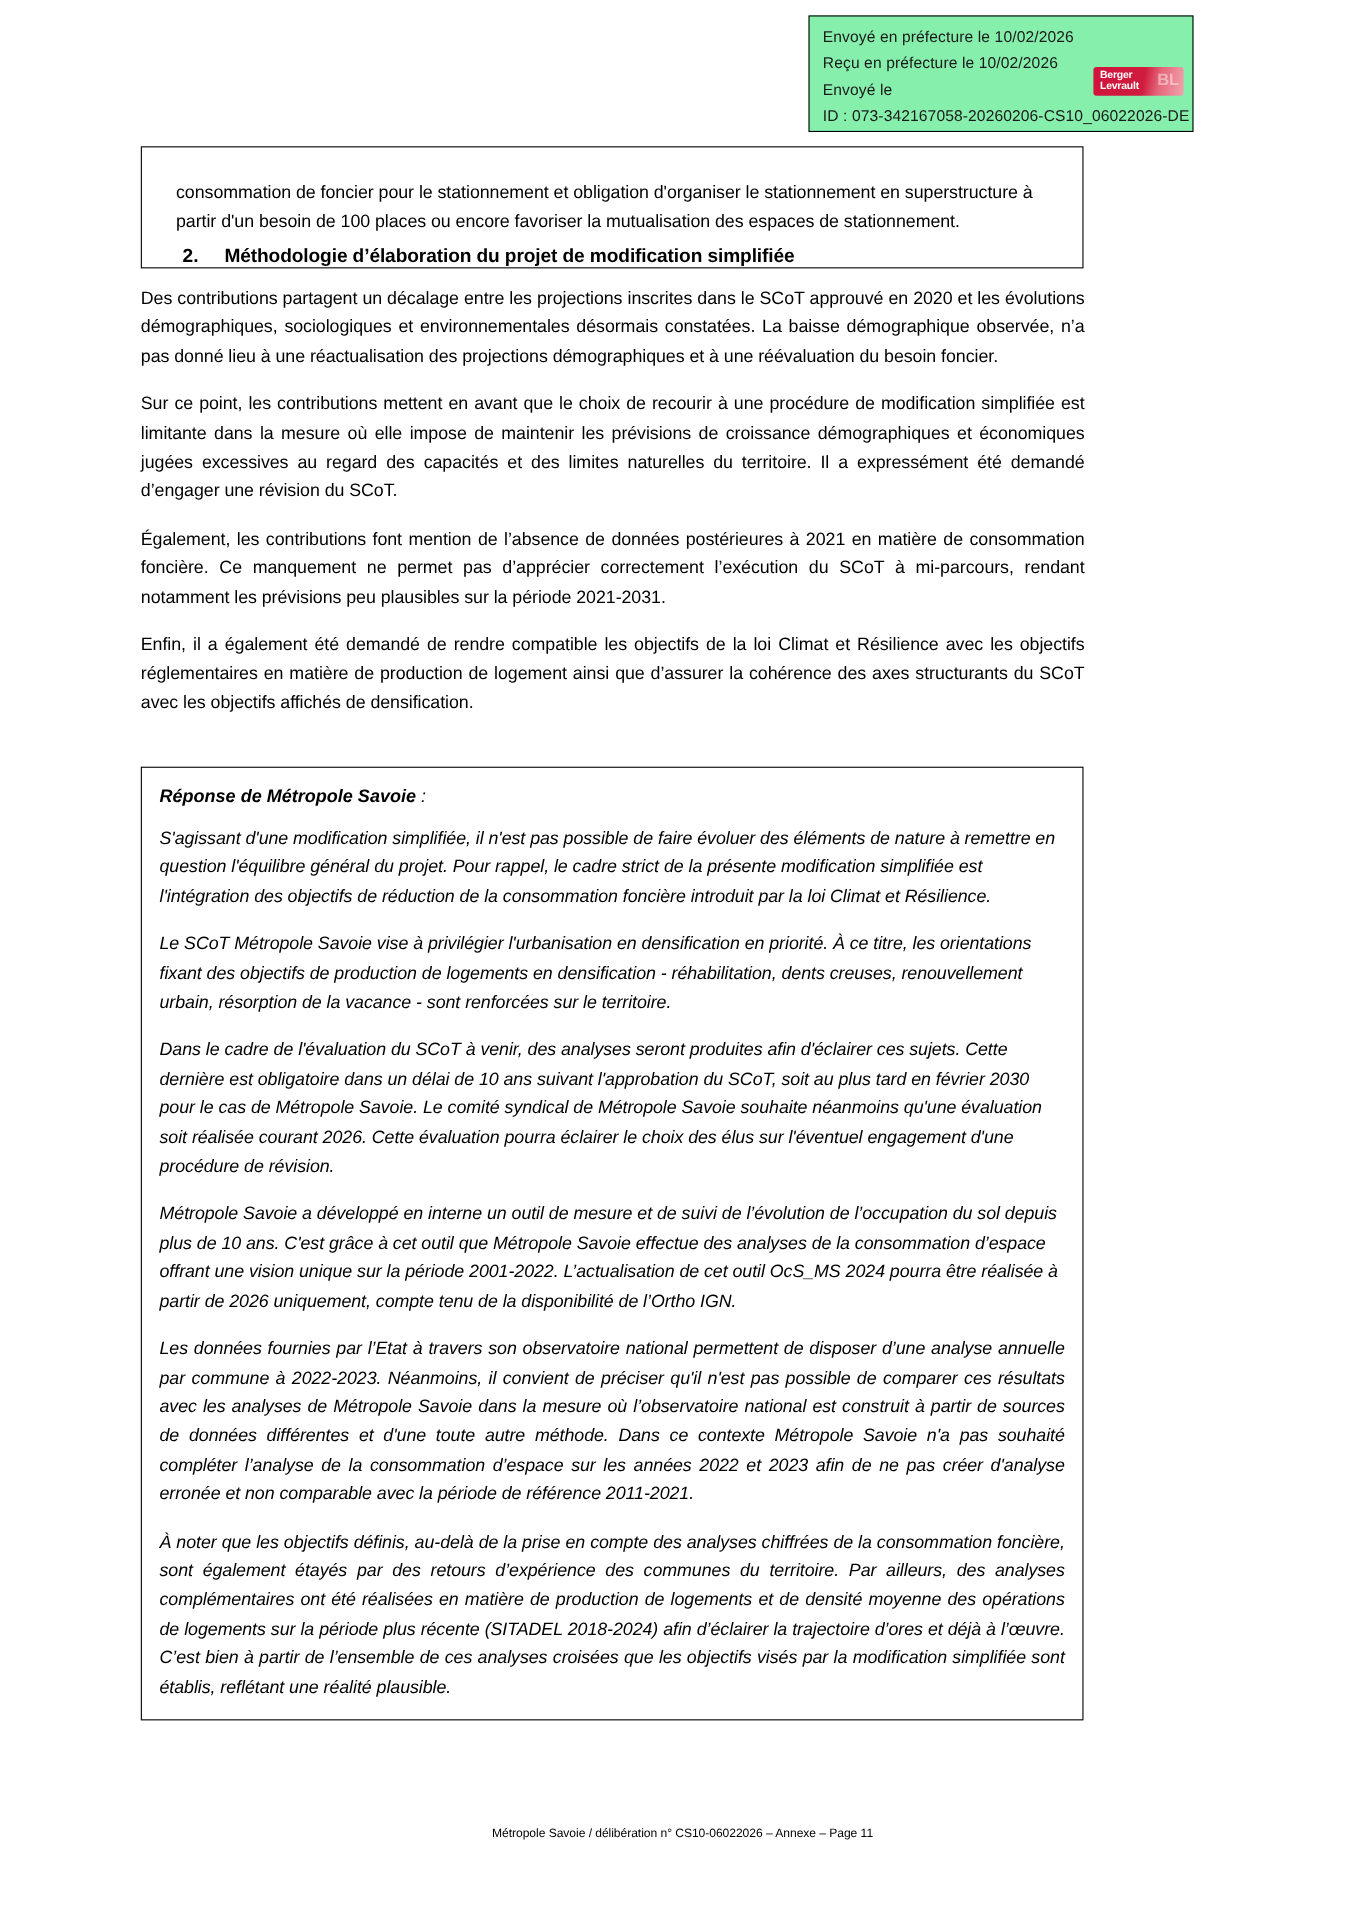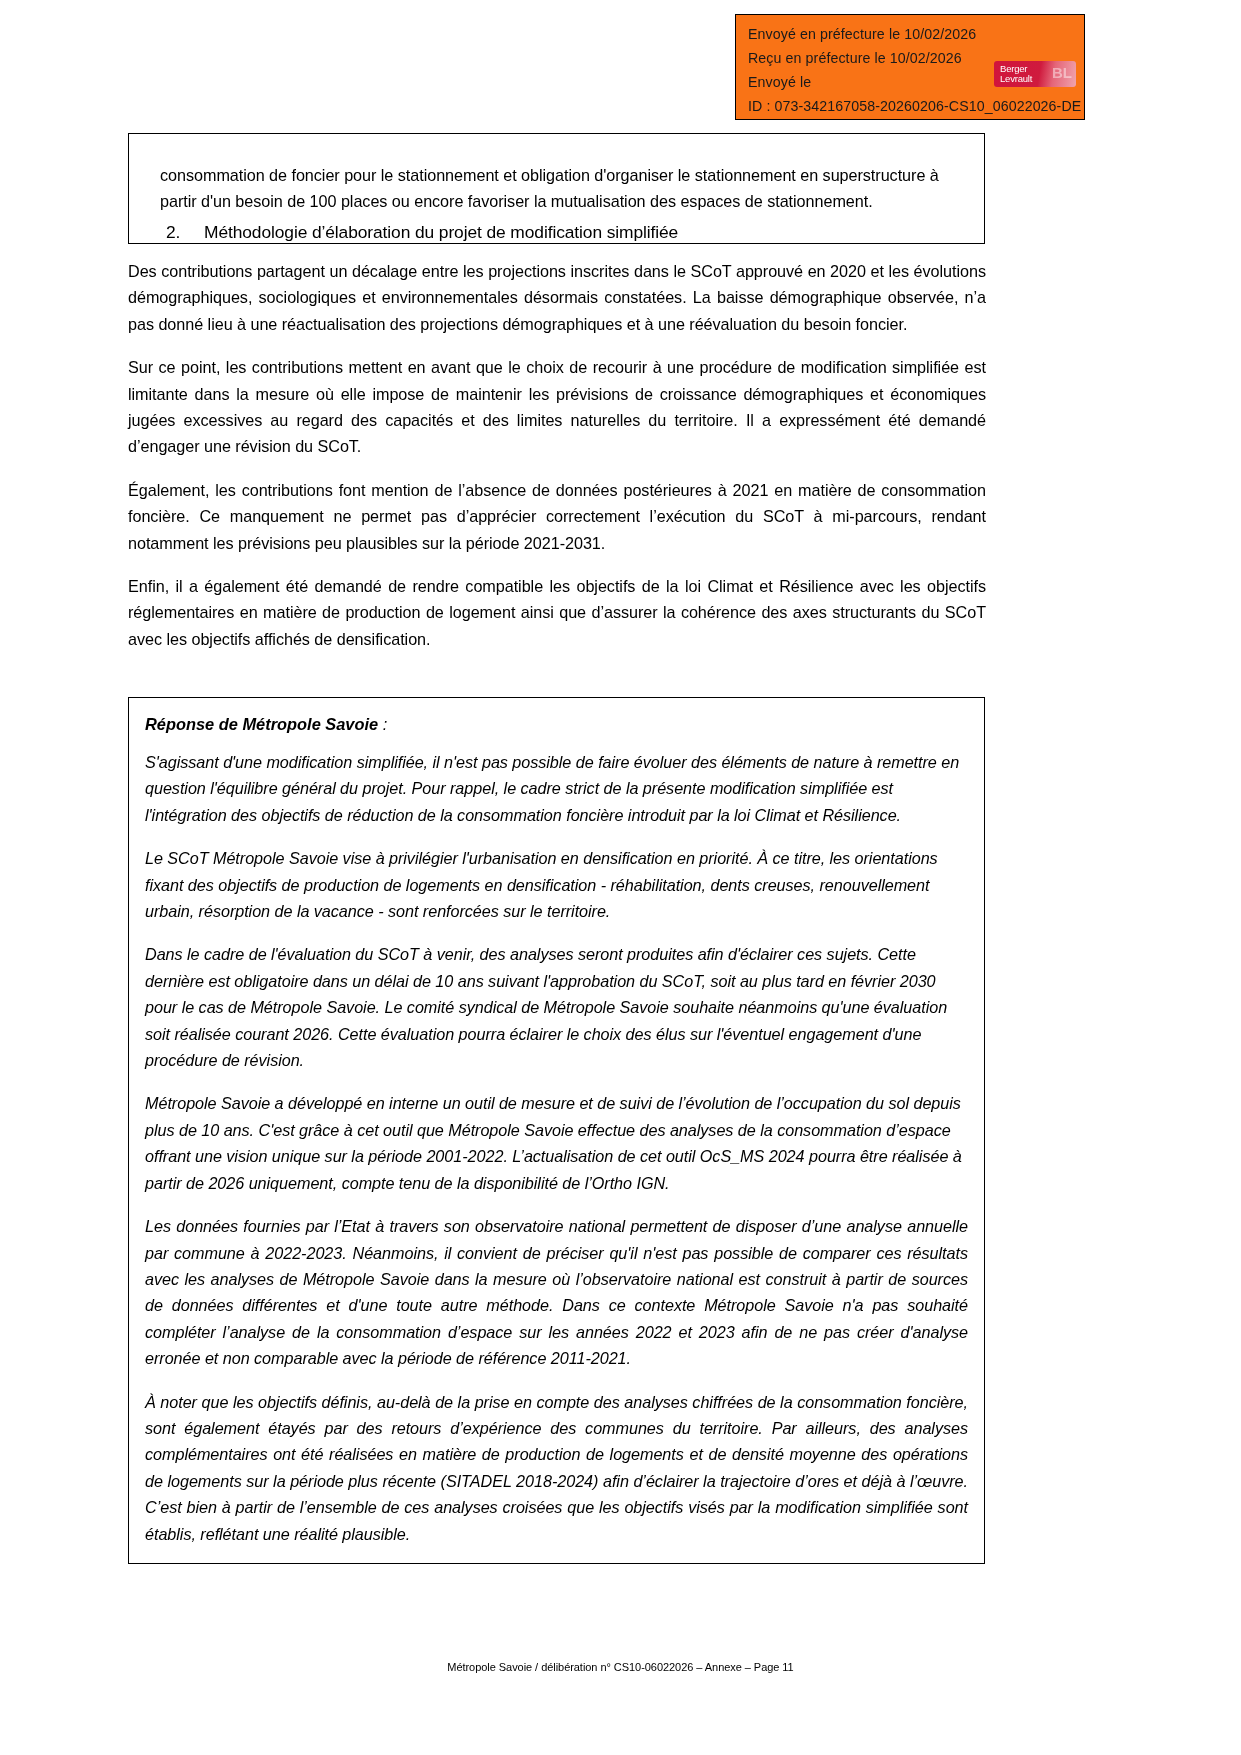--- a/index.html
+++ b/index.html
@@ -17,21 +17,21 @@
   }
 
   
   .stamp-box {
     position: absolute;
     left: 735px;
     top: 14px;
     width: 350px;
     height: 106px;
     border: 1.5px solid #000;
-    background: #f97316;
+    background: #86efac;
     padding: 7px 0 0 12px;
   }
   .stamp-line {
     font-size: 14.2px;
     line-height: 24px;
     color: #1a1a1a;
     letter-spacing: 0.1px;
     white-space: nowrap;
   }
   .stamp-logo {
@@ -43,21 +43,21 @@
     border-radius: 3px;
     background: linear-gradient(100deg, #d1143c 0%, #cf1b3e 55%, #e56679 72%, #f0a4ae 100%);
     overflow: hidden;
   }
   .stamp-logo .lg-text {
     position: absolute;
     left: 6px;
     top: 3px;
     color: #fff;
     font-size: 9.5px;
-    font-weight: normal;
+    font-weight: bold;
     line-height: 10px;
     letter-spacing: -0.2px;
   }
   .stamp-logo .lg-mark {
     position: absolute;
     right: 4px;
     top: 3px;
     color: rgba(255,255,255,0.45);
     font-size: 15px;
     font-weight: bold;
@@ -81,21 +81,21 @@
     letter-spacing: -0.05px;
   }
 
   
   .heading {
     position: absolute;
     left: 166px;
     top: 219px;
     width: 820px;
     font-size: 17.4px;
-    font-weight: normal;
+    font-weight: bold;
     line-height: 26px;
     letter-spacing: -0.1px;
   }
   .heading .num {
     display: inline-block;
     width: 38px;
   }
 
   
   .body-wrap {

